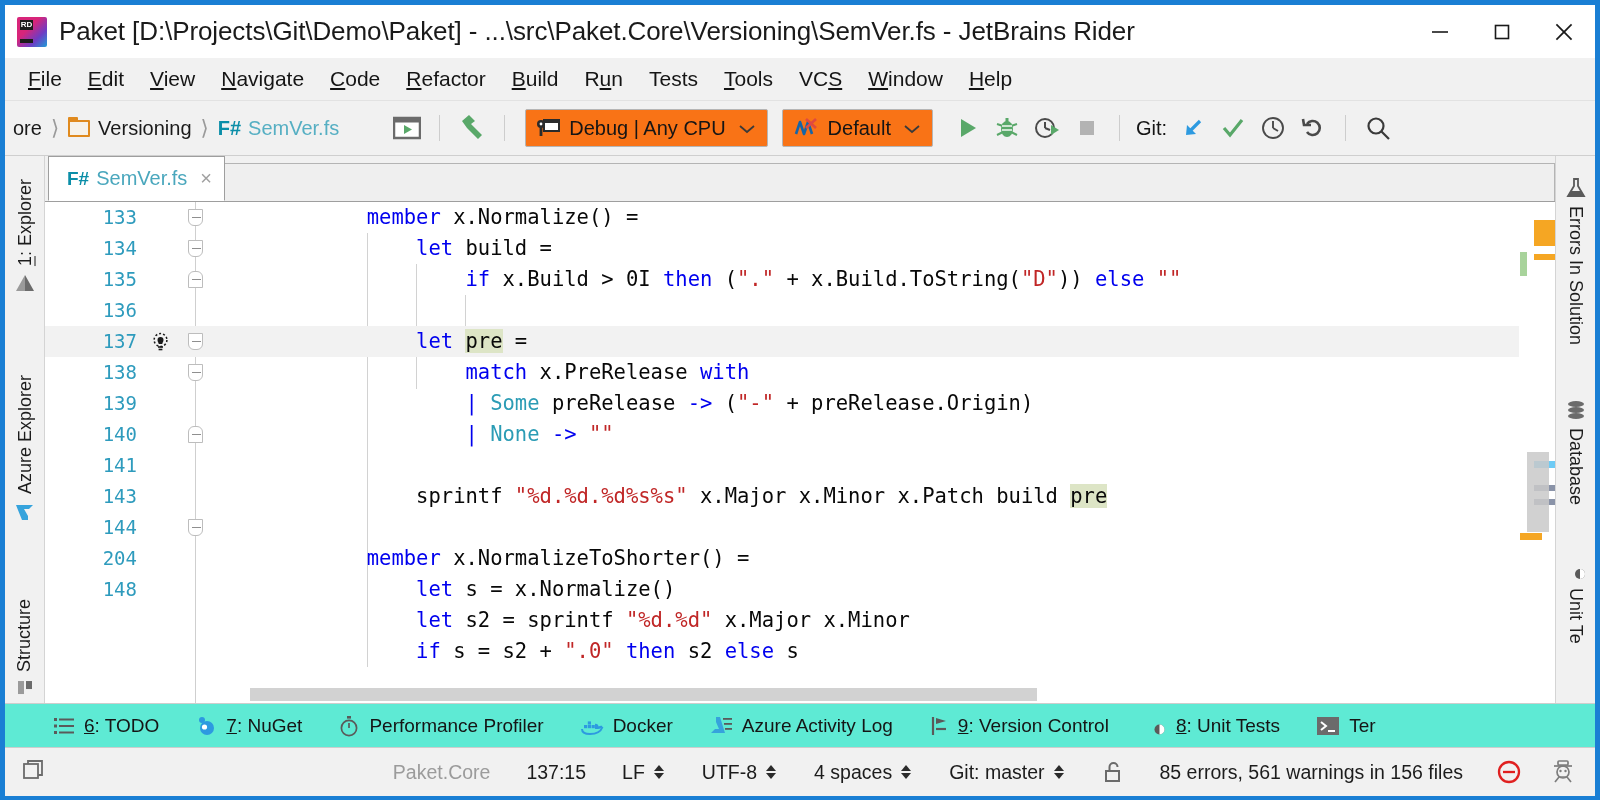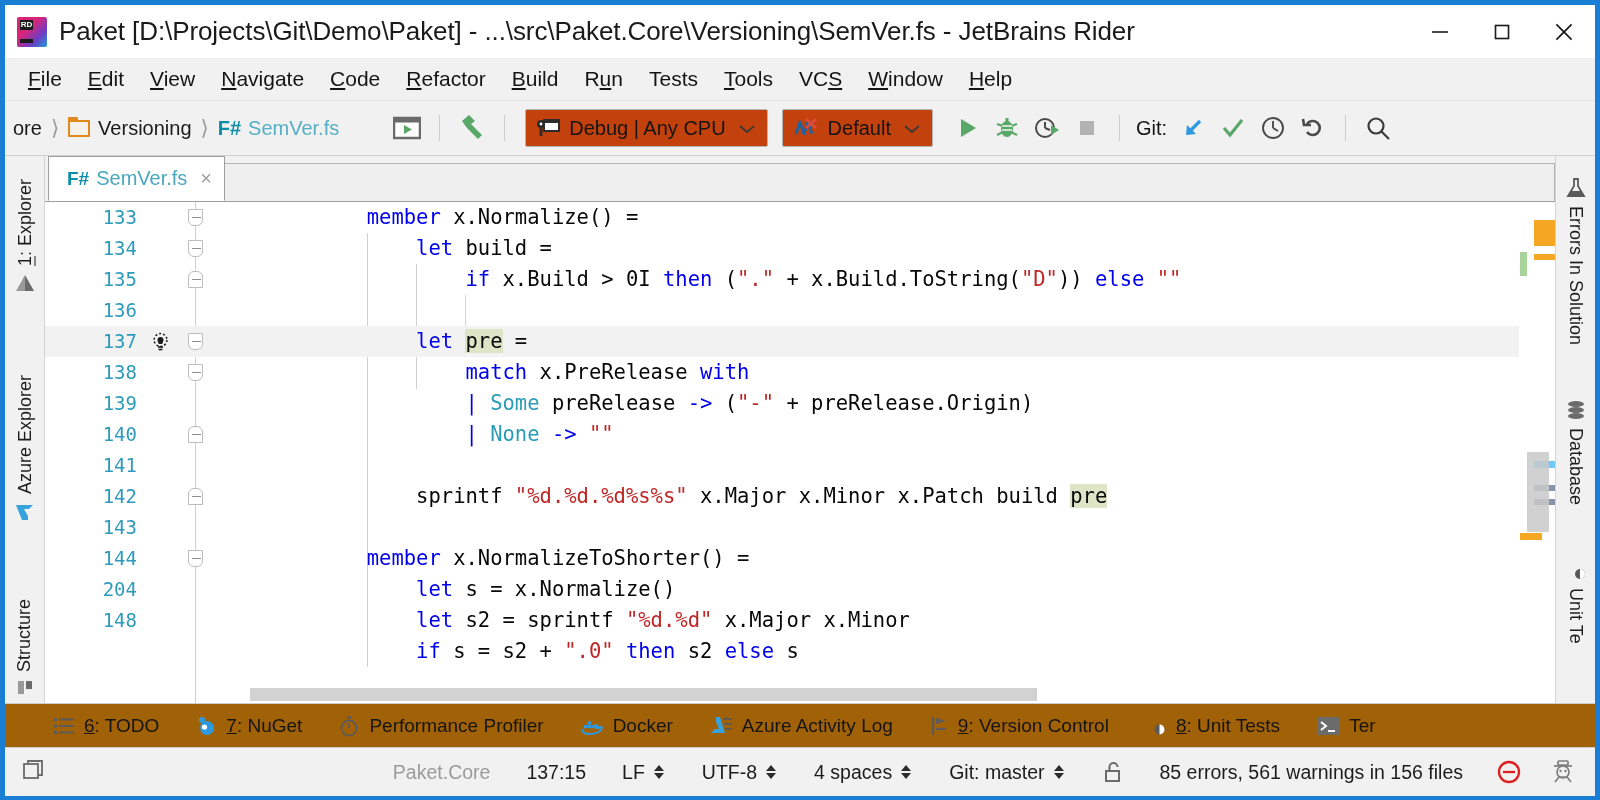--- a/index.html
+++ b/index.html
@@ -128,21 +128,21 @@
     content:''; position:absolute; left:-2px; top:-5px;
     width:10px;height:4px;background:#e08a1e;border-radius:1px 1px 0 0;
   }
   .fsharp { color: #0b8ea8; font-weight: bold; font-size: 20px; margin-right: 7px;}
   .fname { color: #56afc3; font-size: 20px; }
   .tb-sep { width: 1px; height: 26px; background: #cdcdcd; margin: 0 12px; flex:0 0 auto;}
   .tb-icon { width: 40px; height: 40px; display:flex;align-items:center;justify-content:center; flex:0 0 auto;}
   .combo {
     height: 38px;
     border: 1px solid #b5b5b5;
-    background: #c2410c;
+    background: #f97316;
     display: flex; align-items: center;
     padding: 0 10px;
     font-size: 20px; color: #151515;
     white-space: nowrap;
     border-radius: 2px;
   }
   .combo .cbico { margin-right: 9px; display:flex; }
   .combo .chev { margin-left: 11px; color:#3a3a3a; }
   .git-label { font-size: 20px; color:#151515; margin: 0 6px 0 4px; }
 
@@ -321,21 +321,21 @@
     position: absolute;
     left: 0; top: 2px;
     height: 13px;
     width: 62%;
     background: #d2d2d2;
   }
 
   
   .twbar {
     height: 45px;
-    background: #a16207;
+    background: #5eead4;
     border-top: 1px solid #cdcdcd;
     border-bottom: 1px solid #cdcdcd;
     display: flex;
     align-items: center;
     flex: 0 0 auto;
     padding-left: 48px;
     overflow: hidden;
   }
   .twitem {
     display: flex; align-items: center;
@@ -606,21 +606,20 @@
             <div class="lineno hl">137<div class="foldmark down" style="top: 7px;"></div><div class="bulb" style="top: 5px;"><svg width="21" height="21" viewBox="0 0 21 21">
                   <circle cx="10.5" cy="8" r="6.4" fill="none" stroke="#1a1a1a" stroke-width="1.5" stroke-dasharray="2 2"></circle>
                   <path d="M7.5 8 a3 3 0 0 1 6 0 c0 2 -1.2 2.4 -1.2 4 h-3.6 c0 -1.6 -1.2 -2 -1.2 -4z" fill="#1a1a1a"></path>
                   <line x1="8" y1="15" x2="13" y2="15" stroke="#1a1a1a" stroke-width="1.6"></line>
                   <line x1="8.6" y1="17.5" x2="12.4" y2="17.5" stroke="#1a1a1a" stroke-width="1.6"></line>
                 </svg></div></div>
             <div class="lineno">138<div class="foldmark down" style="top: 7px;"></div></div>
             <div class="lineno">139</div>
             <div class="lineno">140<div class="foldmark up" style="top: 7px;"></div></div>
             <div class="lineno">141</div>
-            <div class="lineno">142<div class="foldmark up" style="top: 7px;"></div></div>
             <div class="lineno">143</div>
             <div class="lineno">144<div class="foldmark down" style="top: 7px;"></div></div>
             <div class="lineno">204</div>
             <div class="lineno">148</div>
           </div>
         <div class="codecol" id="codecol">
             <div class="indent-guide" style="left: 116.56px; top: 31px; height: 434px;"></div>
             <div class="indent-guide" style="left: 165.84px; top: 62px; height: 125px;"></div>
             <div class="indent-guide" style="left: 215.12px; top: 93px; height: 62px;"></div>
             <div class="codeline"><span>        </span><span class="kw">member</span><span> x.Normalize() =</span></div>

